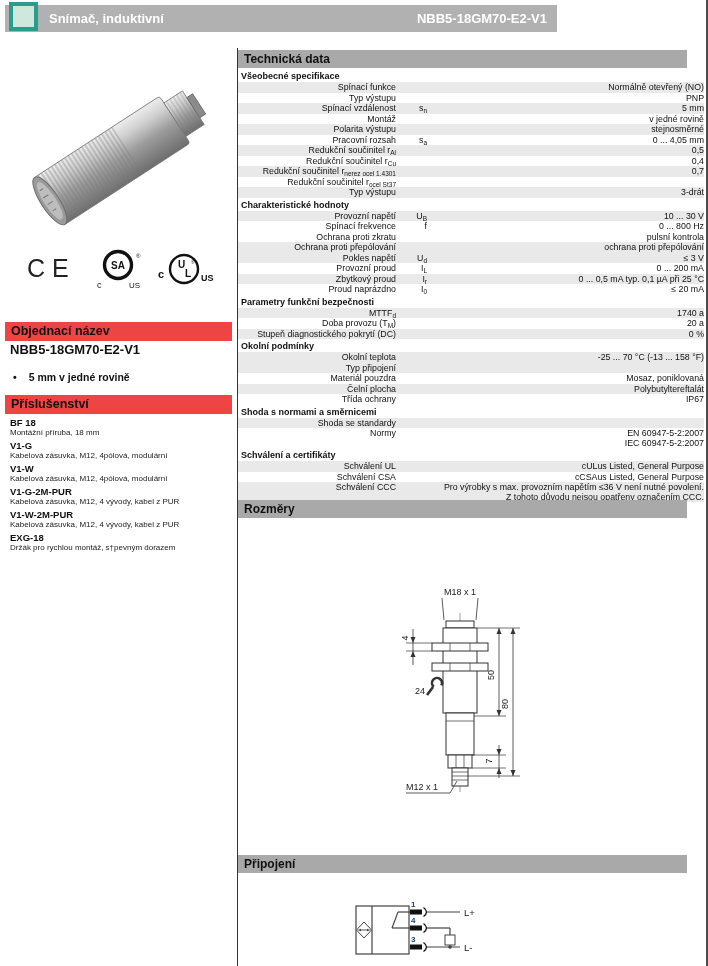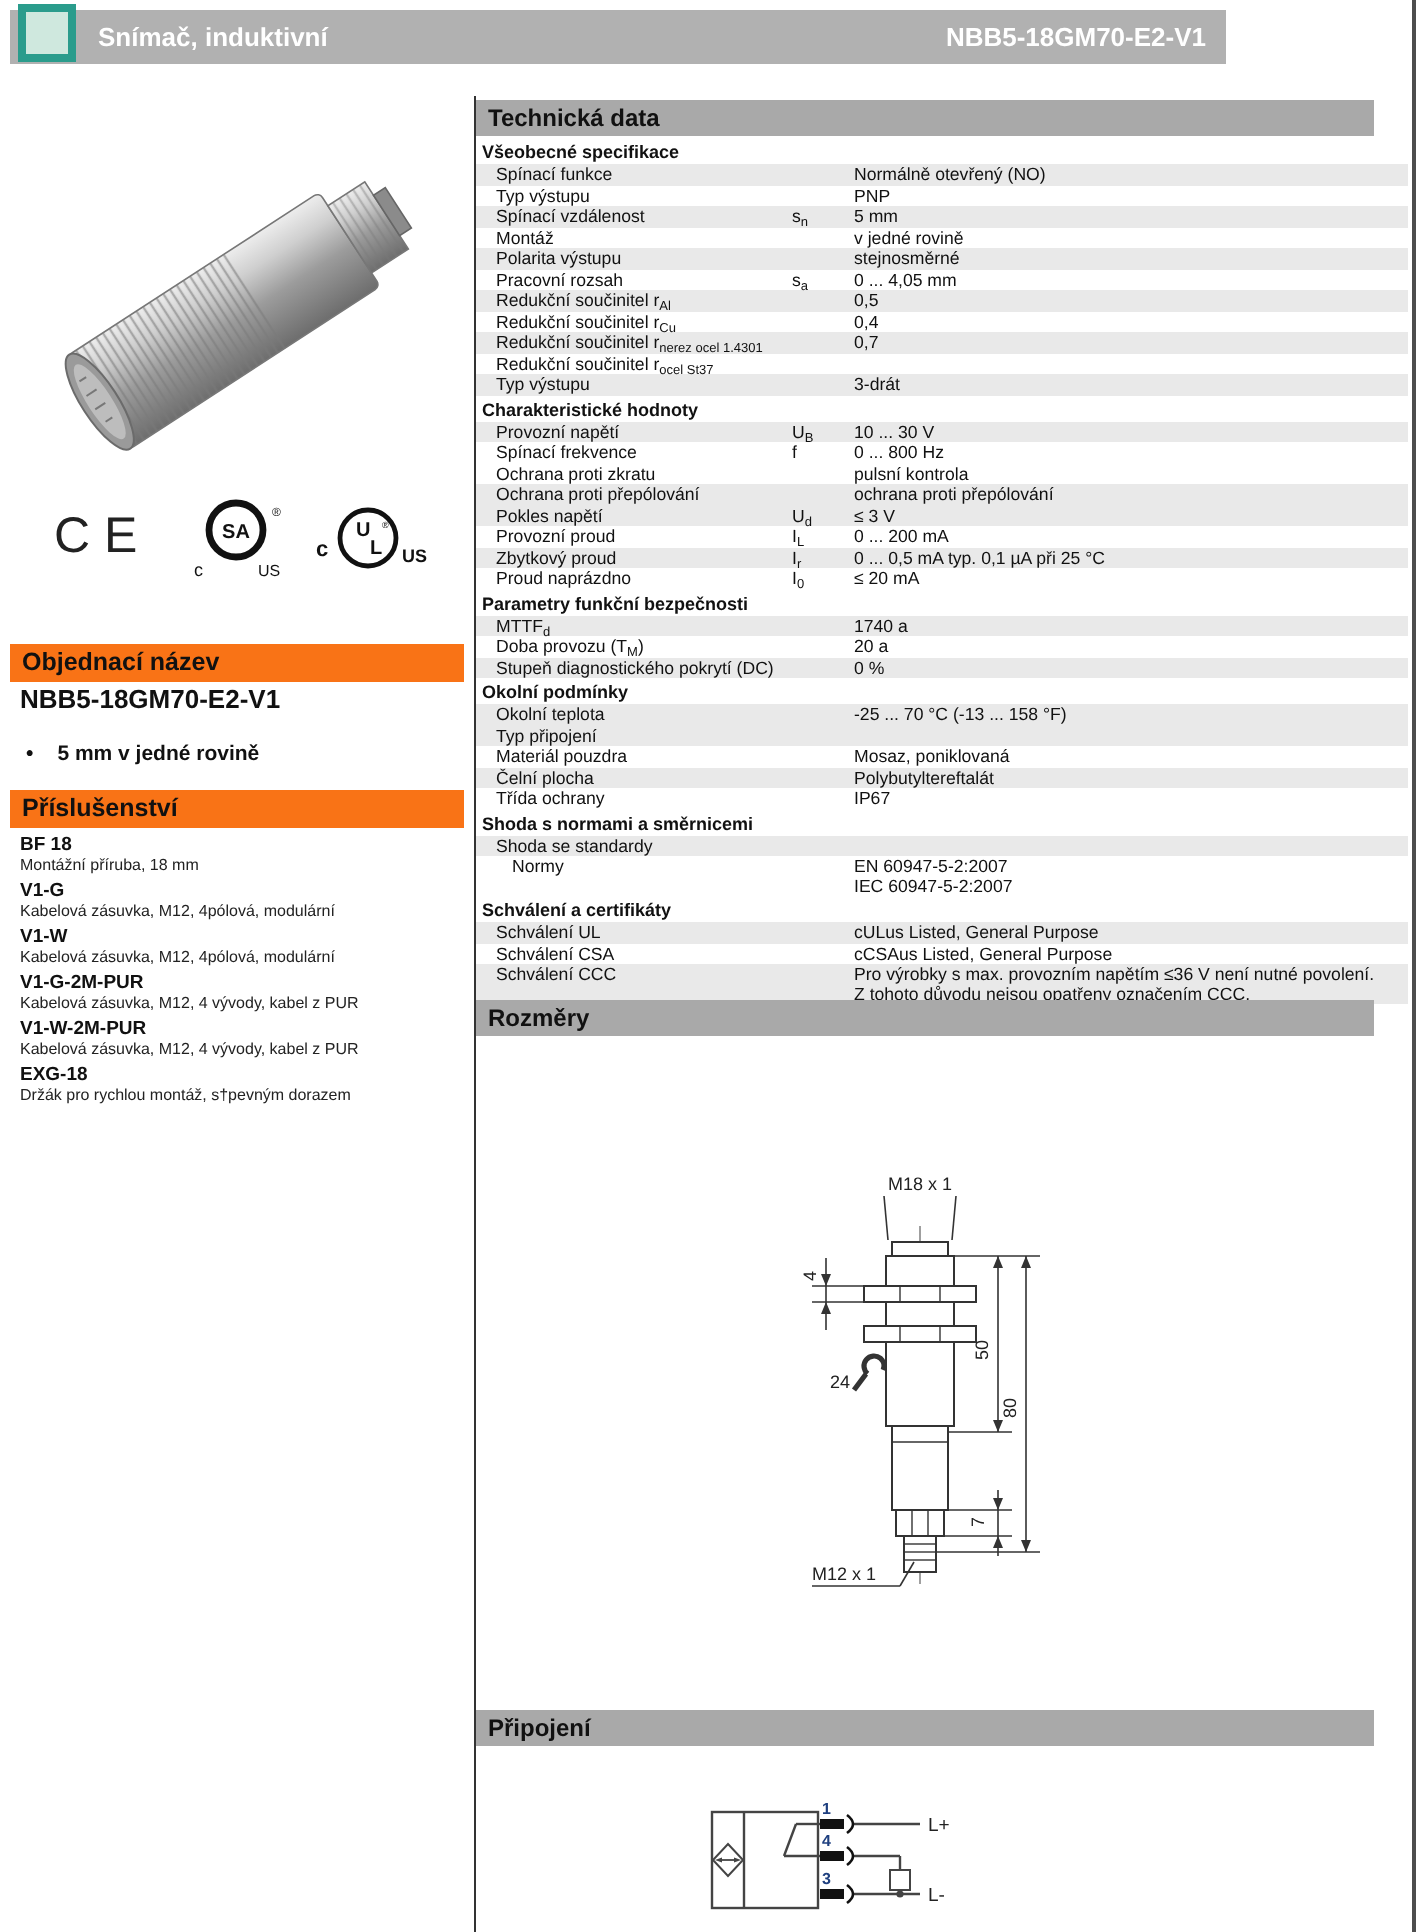--- a/index.html
+++ b/index.html
@@ -1,39 +1,39 @@
 <!DOCTYPE html>
 <html><head>
 <meta charset="utf-8">
 <style>
   html,body{margin:0;padding:0;background:#fff;}
   .page{position:relative;width:708px;height:966px;background:#fff;overflow:hidden;
         font-family:"Liberation Sans","DejaVu Sans",sans-serif;color:#111;}
   .edge-right{position:absolute;right:0;top:0;width:2px;height:966px;background:#4d4d4d;}
   
-  .top-bar{position:absolute;left:5px;top:5px;width:608px;height:27px;background:#b1b1b1;}
+  .top-bar{position:absolute;left:5px;top:5px;width:552px;height:27px;background:#b1b1b1;}
   .brand-square{position:absolute;left:4px;top:-3px;width:21px;height:21px;
                 background:#cfe8de;border:4px solid #2a9c8c;}
   .top-title{position:absolute;left:44px;top:0;height:27px;line-height:27px;
              color:#fff;font-weight:700;font-size:13px;}
   .top-part{position:absolute;right:10px;top:0;height:27px;line-height:27px;
             color:#fff;font-weight:700;font-size:13px;}
   
   .col-divider{position:absolute;left:237px;top:48px;width:1px;height:918px;background:#333;}
   .left{position:absolute;left:5px;top:48px;width:228px;height:918px;}
   .right{position:absolute;left:238px;top:48px;width:466px;height:918px;}
   .sec-bar{position:absolute;left:0;width:449px;height:18px;line-height:18px;background:#a9a9a9;
            font-weight:700;font-size:12px;padding-left:6px;box-sizing:border-box;color:#111;}
-  .side-hdr{position:absolute;left:0;width:227px;height:19px;line-height:19px;background:#f97316;
+  .side-hdr{position:absolute;left:0;width:227px;height:19px;line-height:19px;background:#ef4444;
             font-weight:700;font-size:12.5px;padding-left:6px;box-sizing:border-box;color:#111;}
   
   .t-table{position:absolute;left:0;top:21px;width:466px;}
   .t-ghead{font-weight:700;font-size:9px;line-height:11px;margin-top:2px;padding-left:3px;}
   .t-row{display:flex;min-height:10.5px;line-height:10.5px;font-size:8.8px;padding-left:10px;
-         box-sizing:border-box;}
+         box-sizing:border-box;text-align:right;}
   .t-row.shaded{background:#e9e9e9;}
   .t-row.ind2{padding-left:18px;}
   .t-label{width:148px;flex:none;white-space:nowrap;}
   .t-row.ind2 .t-label{width:140px;}
   .t-sym{width:31px;flex:none;white-space:nowrap;}
   .t-val{flex:1;white-space:nowrap;}
   .t-val div{line-height:10px;}
   sub{font-size:6.5px;line-height:0;vertical-align:-2px;}
   
   .ord-part{position:absolute;left:5px;top:294px;font-size:13px;font-weight:700;}

